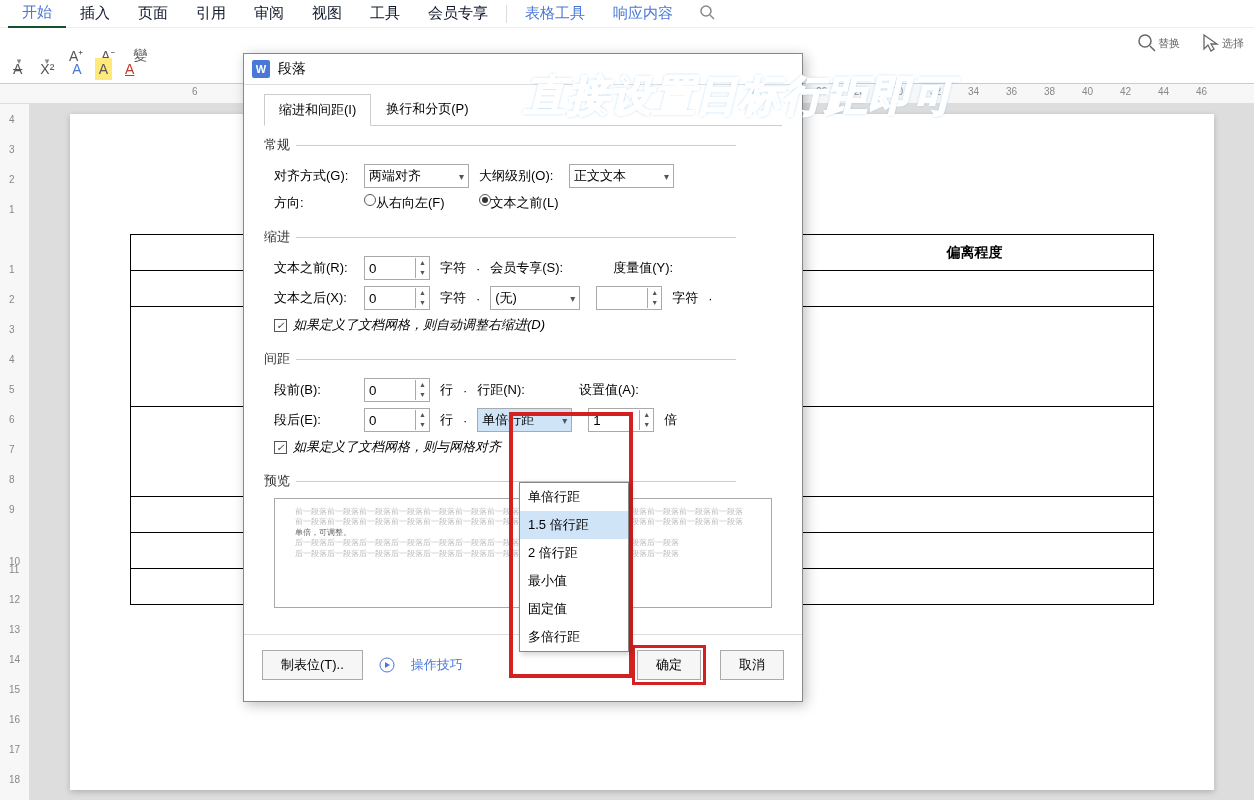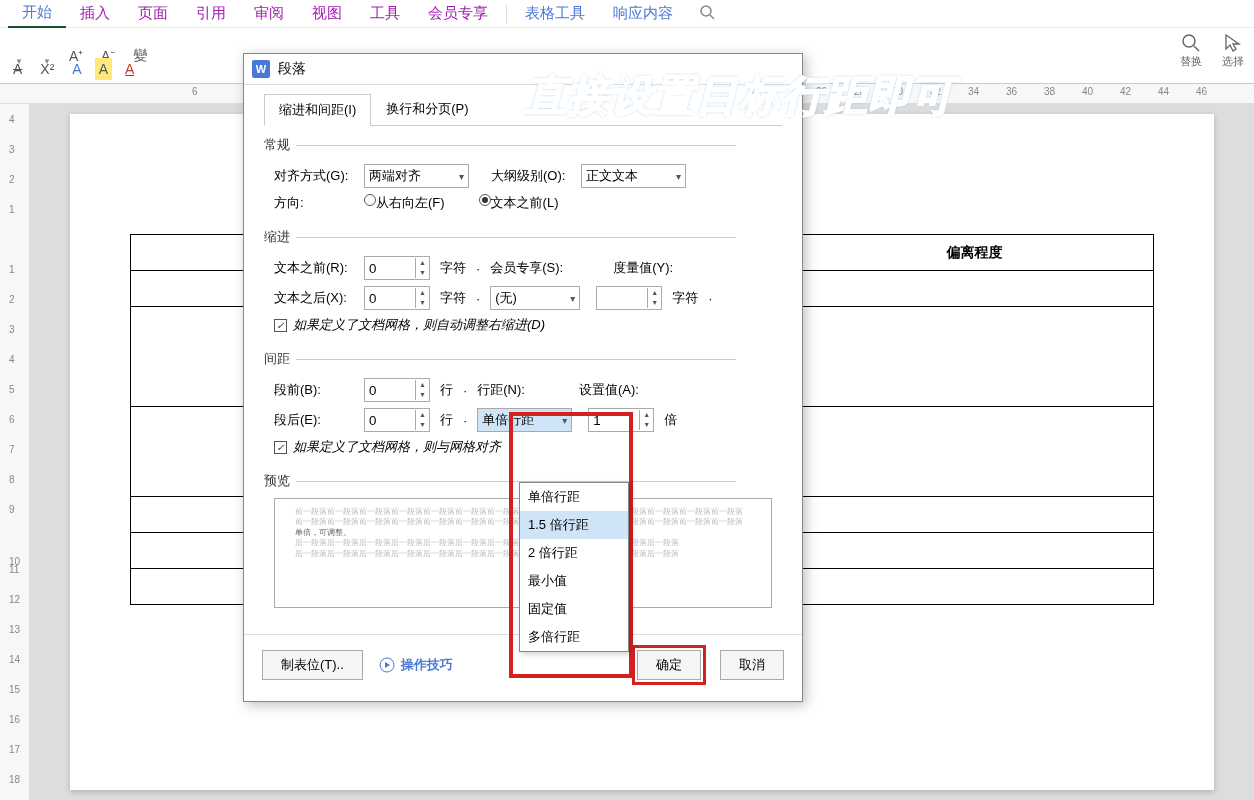--- a/index.html
+++ b/index.html
@@ -1,30 +1,30 @@
 <!DOCTYPE html>
 <html><head>
 <meta charset="utf-8">
 <style>
 * { box-sizing: border-box; margin: 0; padding: 0; font-family: "Microsoft YaHei", Arial, sans-serif; }
 body { background: #fff; width: 1254px; height: 800px; overflow: hidden; position: relative; font-size: 13px; }
 
 .menubar { display: flex; gap: 0; height: 28px; align-items: center; padding: 0 8px; border-bottom: 1px solid #eee; }
-.menubar .tab { padding: 4px 14px; font-size: 15px; color: #a21caf; cursor: pointer; }
+.menubar .tab { padding: 4px 14px; font-size: 15px; color: #0f172a; cursor: pointer; }
 .menubar .tab.active { color: #4a78d6; border-bottom: 2px solid #14532d; }
 .menubar .tab.tool { color: #4a78d6; }
 .menubar .sep { width: 1px; height: 18px; background: #ddd; margin: 0 4px; }
 .menubar .search-icon { margin-left: 12px; color: #888; }
 
 .toolbar { display: flex; gap: 8px; height: 56px; align-items: center; padding: 6px 8px; border-bottom: 1px solid #ccc; position: relative; }
 .tb-btn { display: inline-flex; align-items: center; padding: 3px 5px; font-size: 14px; color: #555; border: none; background: none; }
 .tb-drop { width:10px; height:10px; }
 .tb-drop::after { content:"▾"; font-size:9px; color:#888; margin-left:2px;}
 .right-side { position:absolute; right:10px; top:4px; display:flex; gap:20px; align-items:center;}
-.right-side .ico-col { display:flex; flex-direction:column; align-items:center; font-size:11px; color:#666;}
+.right-side .ico-col { display:flex; flex-direction:row; align-items:center; font-size:11px; color:#666;}
 
 .ruler-h { height: 20px; background: #f7f7f7; position: relative; border-bottom:1px solid #ddd; padding-left: 40px;}
 .ruler-h .tick { position: absolute; top: 2px; font-size: 10px; color: #888; }
 
 .workspace { display: flex; height: calc(800px - 28px - 56px - 20px); background: #ddd; }
 .ruler-v { width: 30px; background: #f7f7f7; border-right:1px solid #ddd; position: relative;}
 .ruler-v .vtick { position:absolute; left:9px; font-size:10px; color:#888; transform: rotate(-0deg);}
 .page { flex: 1; background: #fff; margin: 10px 40px; box-shadow: 0 2px 6px rgba(0,0,0,.2); position: relative; padding: 120px 60px;}
 .page table { border-collapse: collapse; width: 100%; }
 .page td, .page th { border: 1px solid #000; padding: 4px 8px; font-size: 14px; height: 36px; }
@@ -53,21 +53,21 @@
 .chk { display:inline-flex; align-items:center; gap:6px;font-style:italic;}
 .chk .box { width:13px; height:13px; border:1px solid #555; display:inline-flex; align-items:center; justify-content:center; font-size:10px; color:#333;}
 .chk.checked .box::after { content:"✓"; }
 
 .preview { border:1px solid #aaa; height: 110px; margin: 4px 10px 14px; padding: 8px 20px; font-size:8px; color:#bbb; line-height:1.3; position:relative;}
 .preview .pl { word-break: break-all; }
 .preview .dk { color:#666;}
 
 .dlg-foot { display:flex; padding:10px 18px 16px; border-top:1px solid #ddd; align-items:center; }
 .dlg-foot .btn { border:1px solid #aaa; background:#f6f6f6; padding: 5px 18px; font-size:13px; cursor:pointer;}
-.dlg-foot .link { color:#4a78d6; display:flex; align-items:center; gap:6px; margin-left:16px;font-weight:bold;}
+.dlg-foot .link { color:#4a78d6; display:flex; align-items:center; gap:16px; margin-left:16px;}
 .dlg-foot .spacer { flex:1;}
 .dlg-foot .ok-border { border:3px solid #d32020; padding:2px; }
 
 .highlight-box { position:absolute; border:4px solid #d32020; pointer-events:none; z-index:60; }
 .hl1 { left: 509px; top: 412px; width: 124px; height: 266px; }
 
 .dropdown { position:absolute; left: 519px; top: 482px; width:110px; background:#fff; border:1px solid #888; z-index:70; box-shadow:2px 2px 6px rgba(0,0,0,.2);}
 .dropdown .opt { padding:5px 8px; font-size:13px; cursor:pointer;}
 .dropdown .opt.hl { background:#d0e4f8;}
 
@@ -222,21 +222,21 @@
   <div class="dlg-body">
     <div class="tabs">
       <div class="t active">缩进和间距(I)</div>
       <div class="t">换行和分页(P)</div>
     </div>
 
     <div class="group-label">常规</div>
     <div class="row">
       <label>对齐方式(G):</label>
       <div class="sel" style="min-width:105px">两端对齐</div>
-      <label style="margin-left:12px">大纲级别(O):</label>
+      <label style="">大纲级别(O):</label>
       <div class="sel" style="min-width:105px">正文文本</div>
     </div>
     <div class="row">
       <label>方向:</label>
       <span class="radio">
           <span class="dot"></span>
           <span>从右向左(F)</span>
         </span>
       <span class="radio checked">
           <span class="dot"></span>

